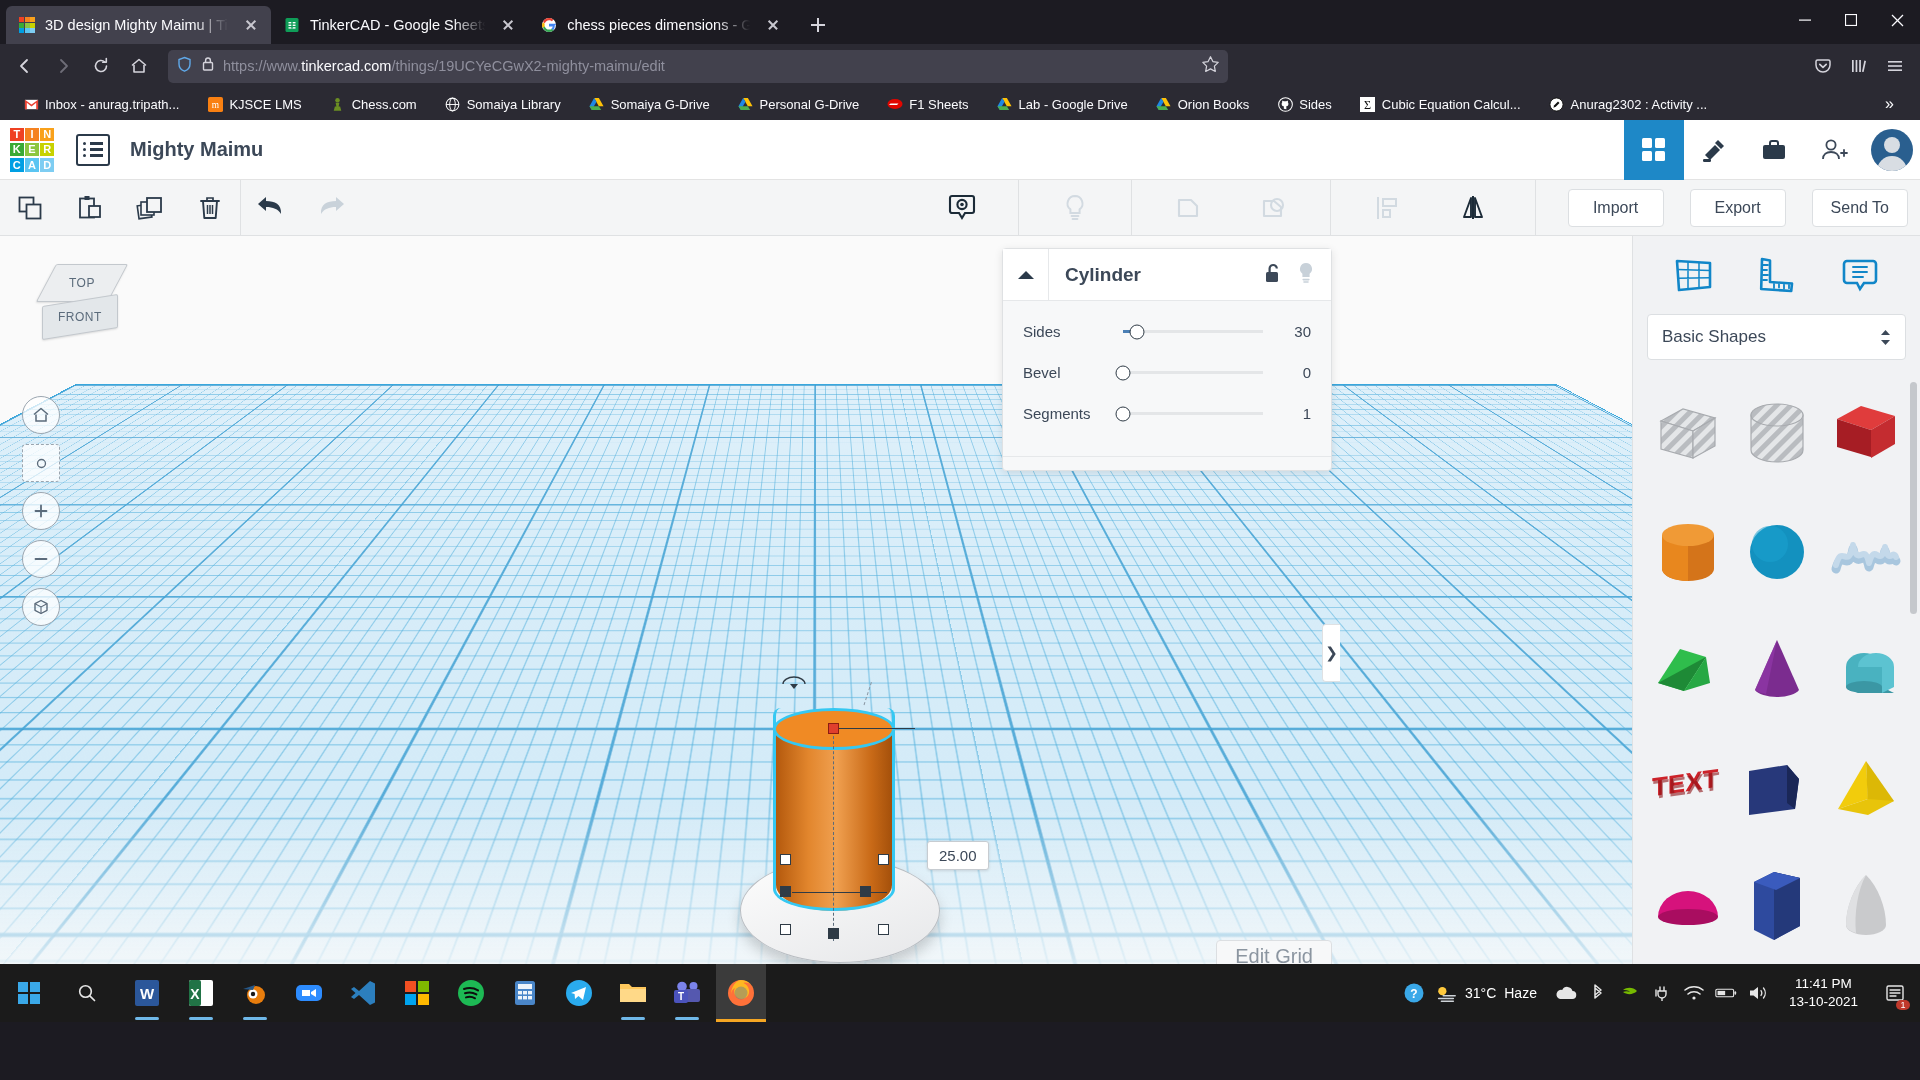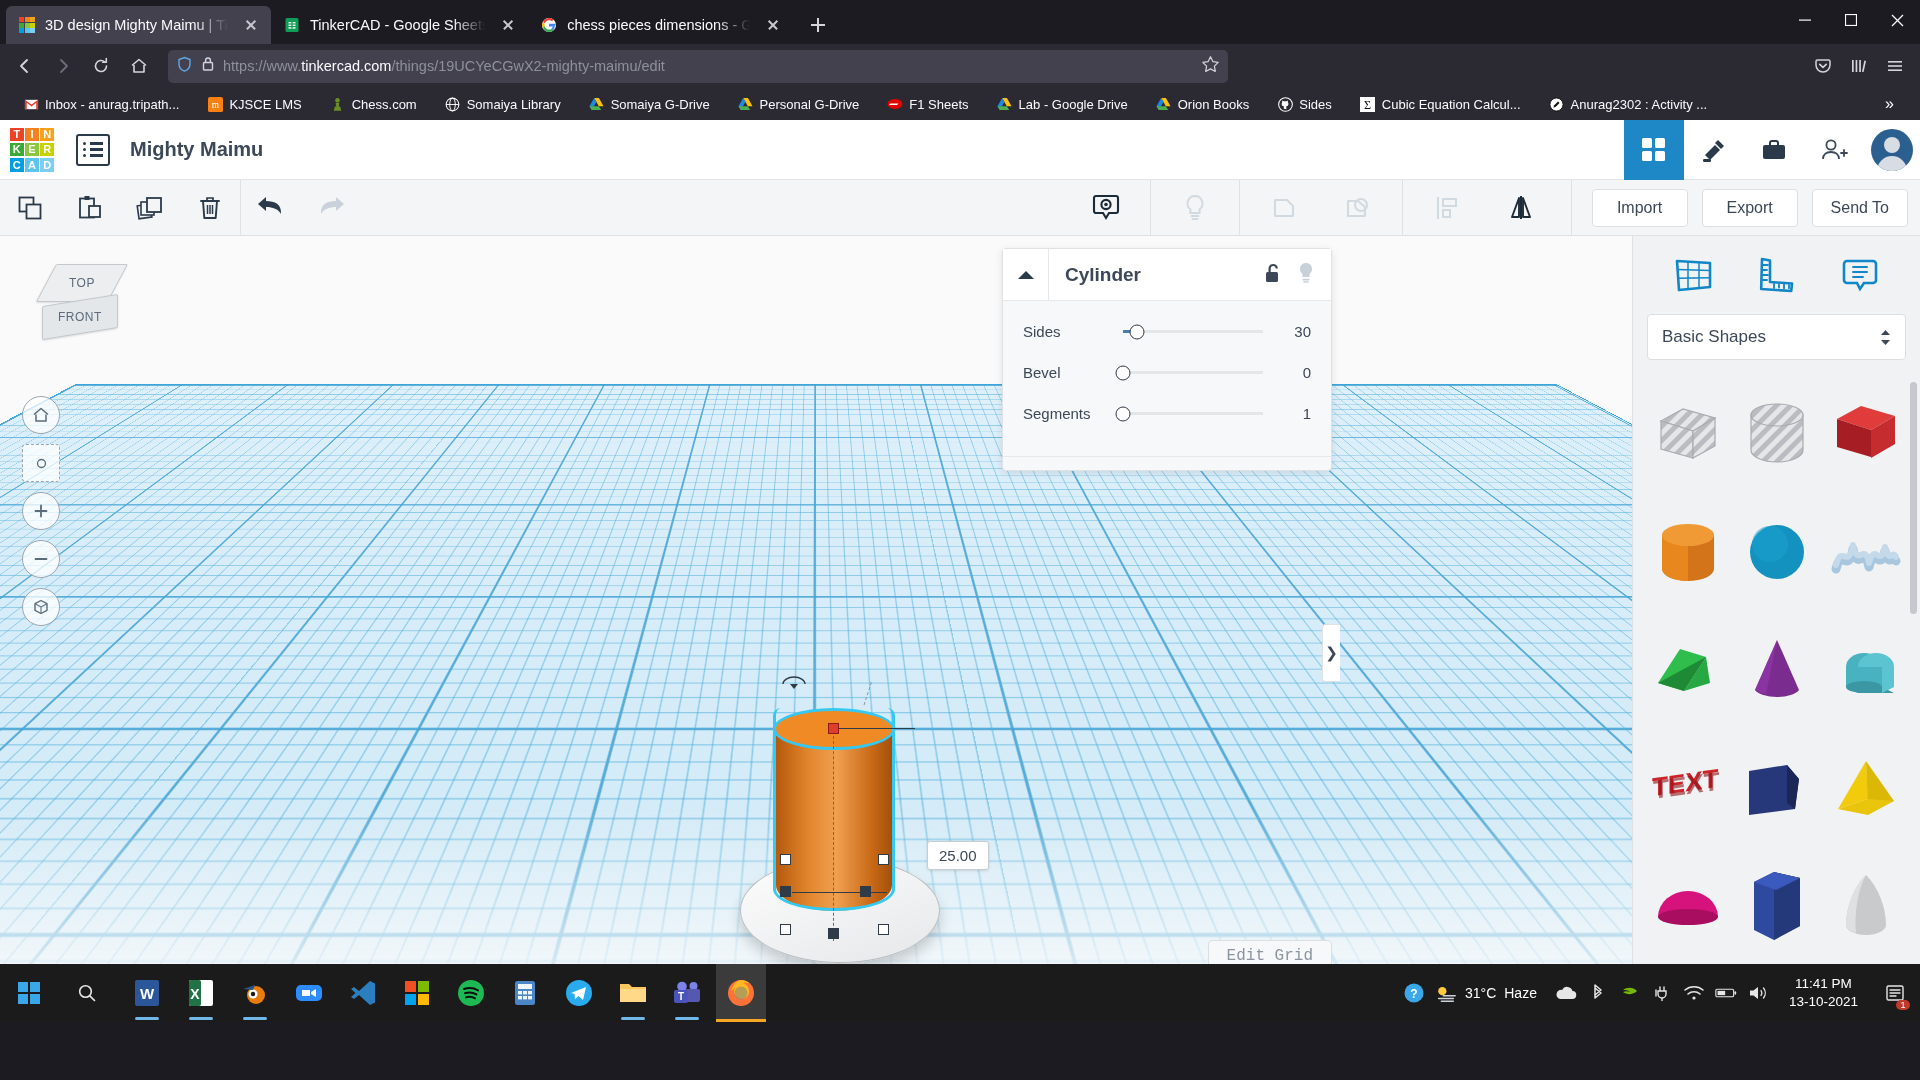--- a/index.html
+++ b/index.html
@@ -110,21 +110,21 @@
   .avatar::before { content:""; position:absolute; width:16px; height:16px; border-radius:50%; background:#d8dde3; left:13px; top:8px; }
   .avatar::after { content:""; position:absolute; width:30px; height:18px; border-radius:15px 15px 0 0; background:#d8dde3; left:6px; top:27px; }
 
   .tc-toolbar {
     height: 56px; background: #f4f5f6; display: flex; align-items: center;
     border-bottom: 1px solid #dfe1e3; flex: 0 0 56px;
   }
   .tb-group { display: flex; align-items: center; height: 56px; }
   .tb-btn { width: 60px; height: 56px; display: flex; align-items: center; justify-content: center; }
   .tb-div { width: 1px; height: 56px; background: #dfe1e3; }
-  .tb-right { margin-left: auto; display: flex; align-items: center; height: 56px; padding-right: 12px; gap: 14px; }
+  .tb-right { margin-left: auto; display: flex; align-items: center; height: 56px; padding-right: 12px; gap: 26px; }
   .tc-pill {
     height: 38px; min-width: 96px; padding: 0 18px; border: 1px solid #dcdfe2; border-radius: 4px;
     background: #fff; display: flex; align-items: center; justify-content: center;
     font-size: 16px; color: #3c4858;
   }
 
   .tc-body { flex: 1; display: flex; position: relative; overflow: hidden; }
 
   
   .canvas { flex: 1; position: relative; background: #fafafa; overflow: hidden; }
@@ -233,21 +233,21 @@
   .panel-arrow {
     position: absolute; right: 292px; top: 388px; width: 18px; height: 58px; background: #fff;
     border: 1px solid #dfe1e3; border-right: none; border-radius: 4px 0 0 4px;
     display: flex; align-items: center; justify-content: center; color: #3c4858; font-size: 15px;
   }
 
   .grid-ctrl { position: absolute; right: 300px; bottom: 8px; width: 330px; text-align: right; }
   .edit-grid-btn {
     display: inline-flex; align-items: center; justify-content: center;
     height: 32px; padding: 0 18px; border: 1px solid #dcdfe2; border-radius: 4px;
-    background: #f7f8f9; font-size: 16px; color: #8b95a0; font-family: Liberation Mono, monospace;
+    background: #f7f8f9; font-size: 20px; color: #8b95a0;
   }
   .snap-row { display: flex; align-items: center; justify-content: flex-end; gap: 10px; margin-top: 12px; }
   .snap-label { font-size: 14.5px; color: #3c4858; }
   .snap-select {
     height: 30px; padding: 0 8px 0 12px; border: 1px solid #dcdfe2; border-radius: 3px;
     background: #fff; display: flex; align-items: center; gap: 10px; font-size: 14.5px; color: #3c4858;
   }
 
   
   .sidebar { width: 288px; background: #f1f2f4; border-left: 1px solid #dfe1e3; display: flex; flex-direction: column; }

